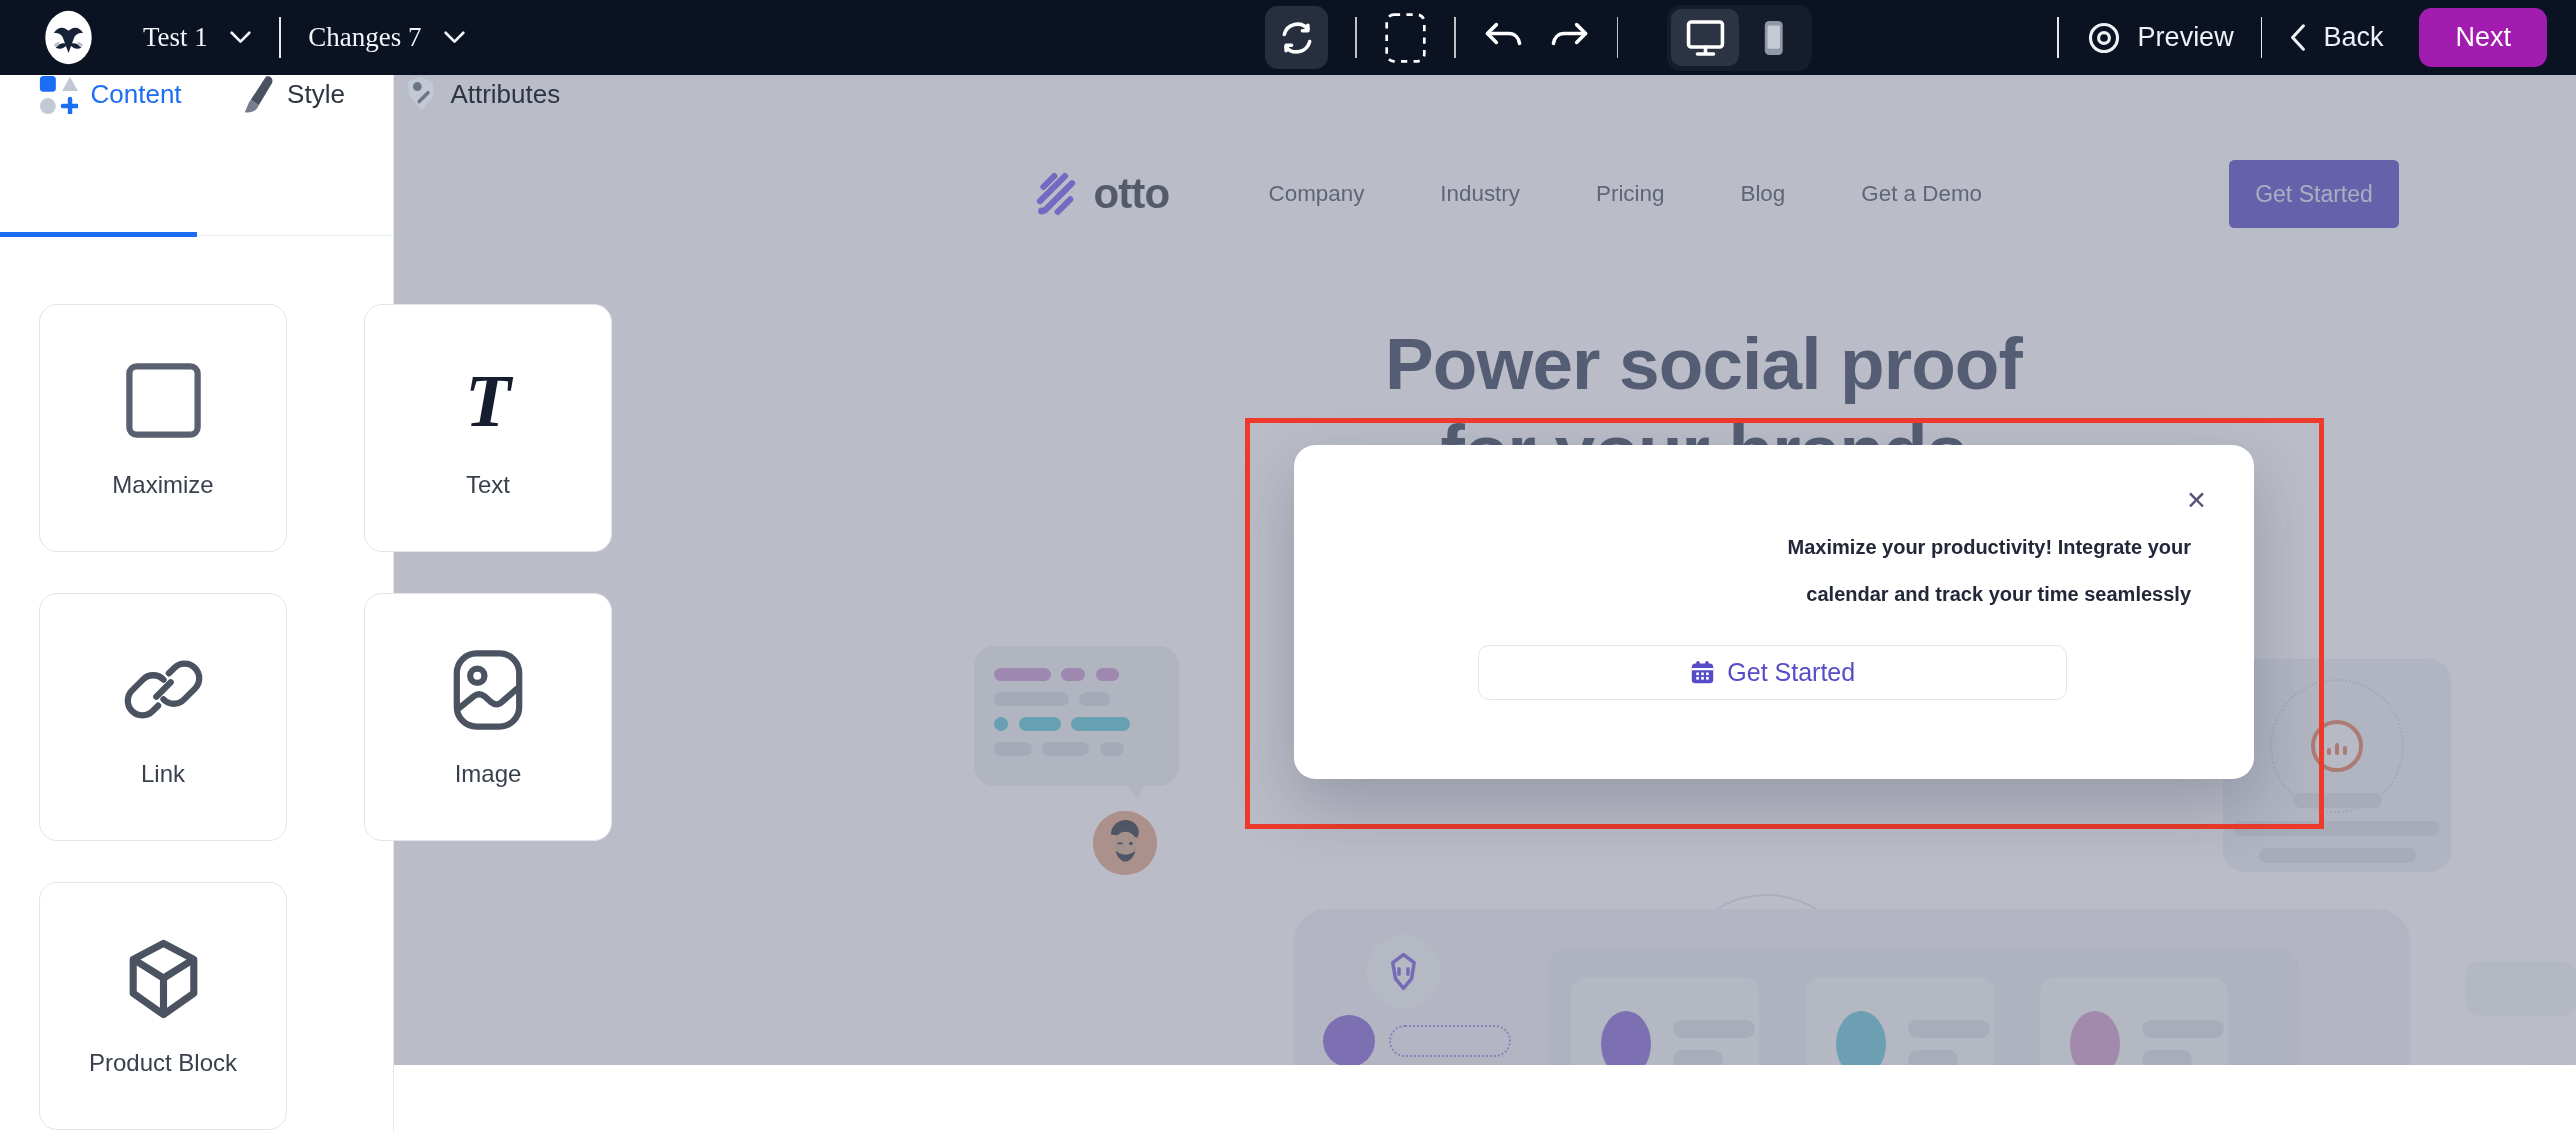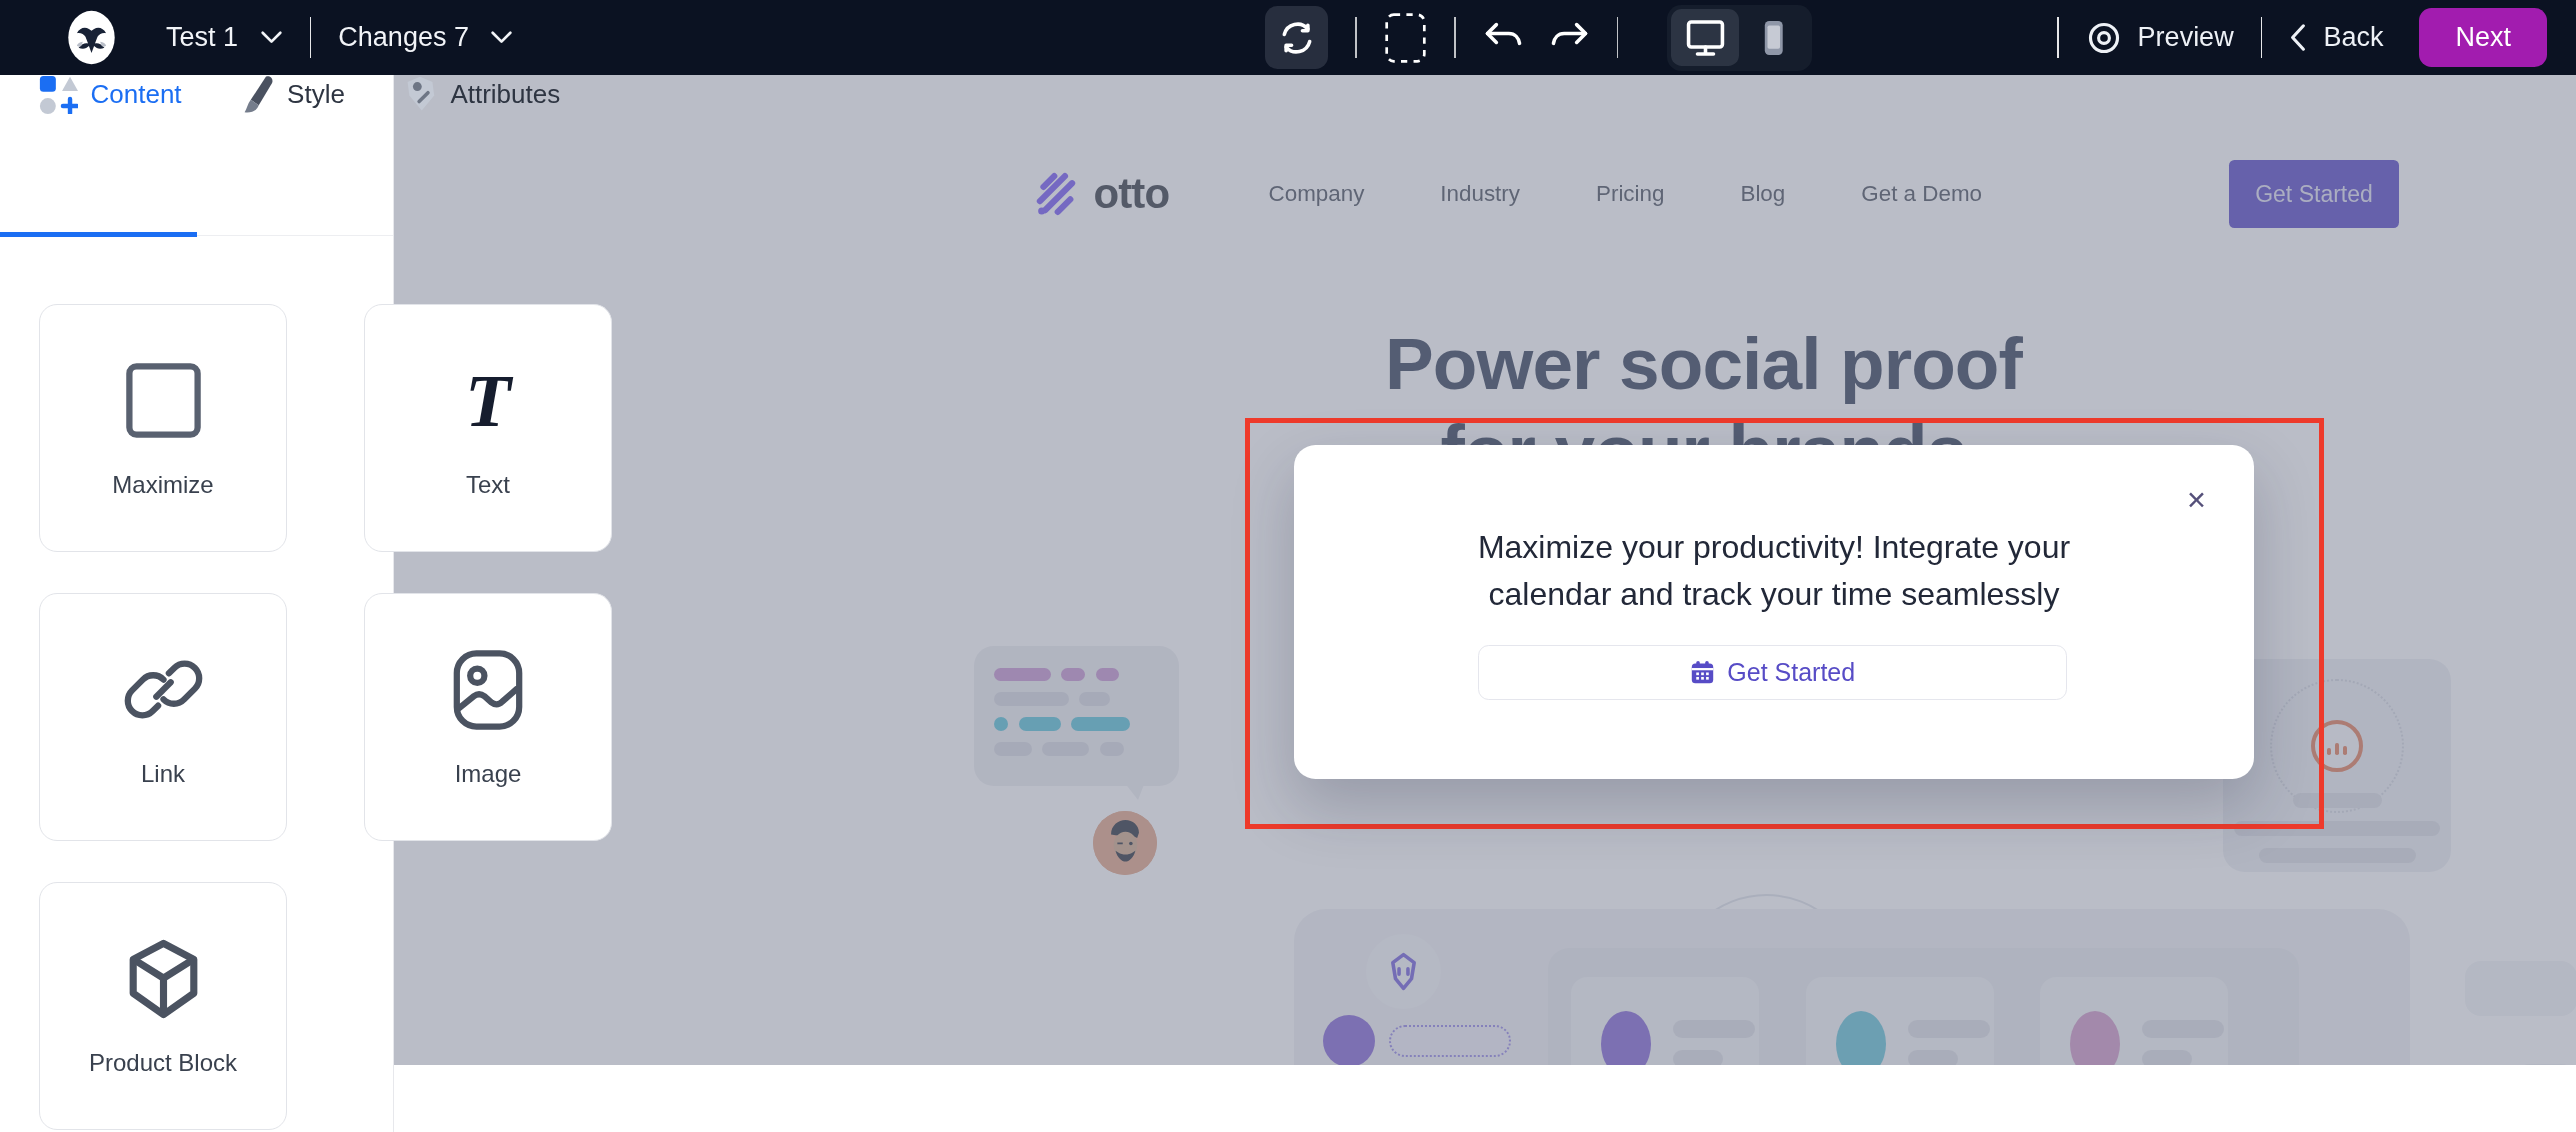--- a/index.html
+++ b/index.html
@@ -4,21 +4,21 @@
 <style>
   * { margin:0; padding:0; box-sizing:border-box; }
   html,body { width:2576px; height:1132px; overflow:hidden; }
   body { font-family:"Liberation Sans", sans-serif; background:#ffffff; position:relative; }
 
   
   .topbar {
     position:absolute; left:0; top:0; width:2576px; height:75px;
     background:#0b1222; display:flex; align-items:center; z-index:50;
   }
-  .tb-left { display:flex; align-items:center; padding-left:64px; }
+  .tb-left { display:flex; align-items:center; padding-left:41px;font-family:Liberation Serif, serif; }
   .tb-logo { width:55px; height:55px; flex:0 0 auto; }
   .tb-item { display:flex; align-items:center; color:#f2f4f8; font-size:27px; font-weight:400; cursor:pointer; }
   .tb-item .chev { margin-left:21.5px; }
   .tb-divider { width:1.8px; height:41px; background:rgba(255,255,255,0.9); margin:0 27px; }
   .tb-divider.dim { background:rgba(255,255,255,0.75); }
   .tb-center { position:absolute; left:1265px; top:0; height:75px; display:flex; align-items:center; }
   .tb-iconbtn { display:flex; align-items:center; justify-content:center; cursor:pointer; }
   .tb-sq { width:63px; height:63px; border-radius:12.5px; }
   .tb-sq.active { background:#272e3e; } .gap28 { margin-left:25px; }
   .device-toggle { display:flex; align-items:center; background:#151d2c; border-radius:14.3px; padding:4.5px; margin-left:21.5px; }
@@ -97,21 +97,21 @@
   .mc-pill { height:18px; border-radius:9px; background:#d8dae2; }
   .edge-blob { position:absolute; background:#eef0f4; border-radius:16px; z-index:1; }
 
   
   .red-rect { position:absolute; left:851px; top:343px; width:1079px; height:411px; border:5.4px solid #ee3a2b; z-index:10; pointer-events:none; }
   .modal {
     position:absolute; left:900px; top:370px; width:960px; height:334px; background:#ffffff;
     border-radius:21.5px; box-shadow:0 27px 63px rgba(28,32,58,0.22); z-index:11;
   }
   .modal-close { position:absolute; top:43px; right:47px; font-size:25px; color:#55507a; cursor:pointer; line-height:1; }
-  .modal-msg { position:absolute; left:63px; right:63px; top:79px; text-align:center; font-size:32px; line-height:47px; font-weight:400; color:#222838; }
+  .modal-msg { position:absolute; left:63px; right:63px; top:79px; text-align:right; font-size:20px; line-height:47px; font-weight:700; color:#222838; }
   .modal-cta {
     position:absolute; left:184px; top:200px; width:589px; height:55px; background:#fff;
     border:1.8px solid #e5e6ed; border-radius:10.7px; display:flex; align-items:center; justify-content:center;
     gap:12.5px; cursor:pointer; font-family:inherit;
   }
   .modal-cta span { font-size:25px; font-weight:500; color:#574cc6; }
 </style>
 </head>
 <body>
 

